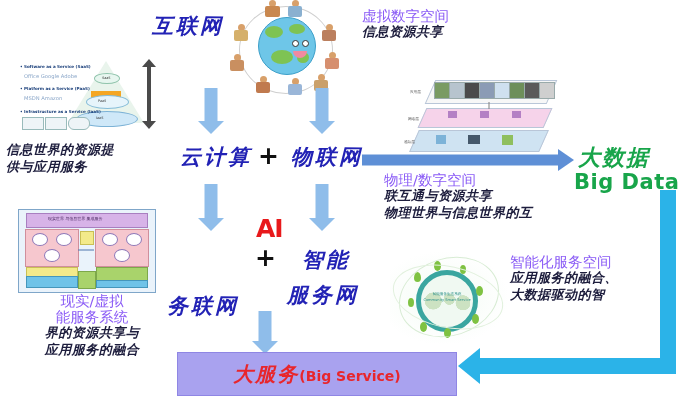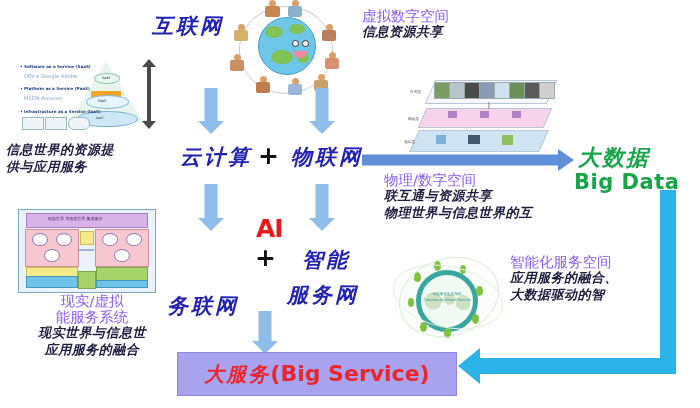--- a/index.html
+++ b/index.html
@@ -45,21 +45,21 @@
   .service-box{
     background:#a9a2ef;border:1px solid #8f86e4;
     display:flex;align-items:center;justify-content:center;
   }
   .service-text{
     color:#e8262c;font-size:20px;font-weight:bold;white-space:nowrap;
     font-family:"DejaVu Serif","Liberation Serif",serif;letter-spacing:1px;
   }
   .service-text .cn{font-style:italic;letter-spacing:2px;}
   .service-text .en{font-family:"DejaVu Sans","Liberation Sans",sans-serif;
-    font-size:22px;font-style:normal;letter-spacing:0;}
+    font-size:14px;font-style:normal;letter-spacing:0;}
   .varrow{position:absolute;}
   .varrow .shaft{position:absolute;left:50%;transform:translateX(-50%);
     background:#8fbdea;width:13px;top:0;}
   .varrow .head{position:absolute;left:50%;transform:translateX(-50%);
     width:0;height:0;border-left:13px solid transparent;
     border-right:13px solid transparent;border-top:13px solid #8fbdea;}
   .harrow-right{position:absolute;}
   .harrow-right .shaft{position:absolute;top:50%;transform:translateY(-50%);
     background:#5e8fd6;height:11px;left:0;}
   .harrow-right .head{position:absolute;top:50%;transform:translateY(-50%);
@@ -226,21 +226,21 @@
     <div class="si-blue" style="left:8px;top:67px;width:50px;height:10px;"></div>
     <div class="si-green" style="left:78px;top:58px;width:50px;height:12px;"></div>
     <div class="si-green" style="left:60px;top:62px;width:16px;height:16px;"></div>
     <div class="si-blue" style="left:78px;top:71px;width:50px;height:6px;"></div>
     <div class="pyr-line" style="left:60px;top:40px;width:16px;height:1.5px;"></div>
   </div>
 
   <div class="abs" style="left:6px;top:293px;width:172px;text-align:center;">
     <div class="label-head">现实/虚拟</div>
     <div class="label-head">能服务系统</div>
-    <div class="label-body">现实世界与信息世</div>
+    <div class="label-body">界的资源共享与</div>
     <div class="label-body">应用服务的融合</div>
   </div>
 
   <div class="varrow" style="left:196px;top:88px;width:30px;height:46px;">
     <div class="shaft" style="height:33px;"></div>
     <div class="head" style="top:33px;"></div>
   </div>
 
   <div class="varrow" style="left:307px;top:88px;width:30px;height:46px;">
     <div class="shaft" style="height:33px;"></div>

